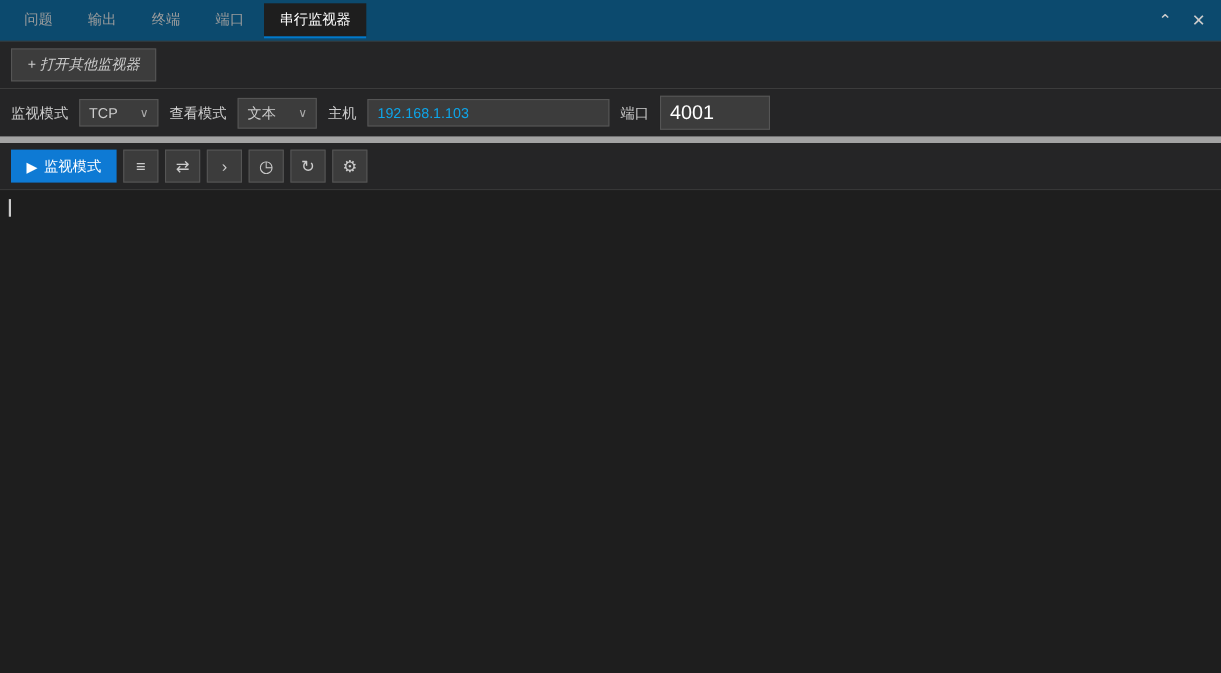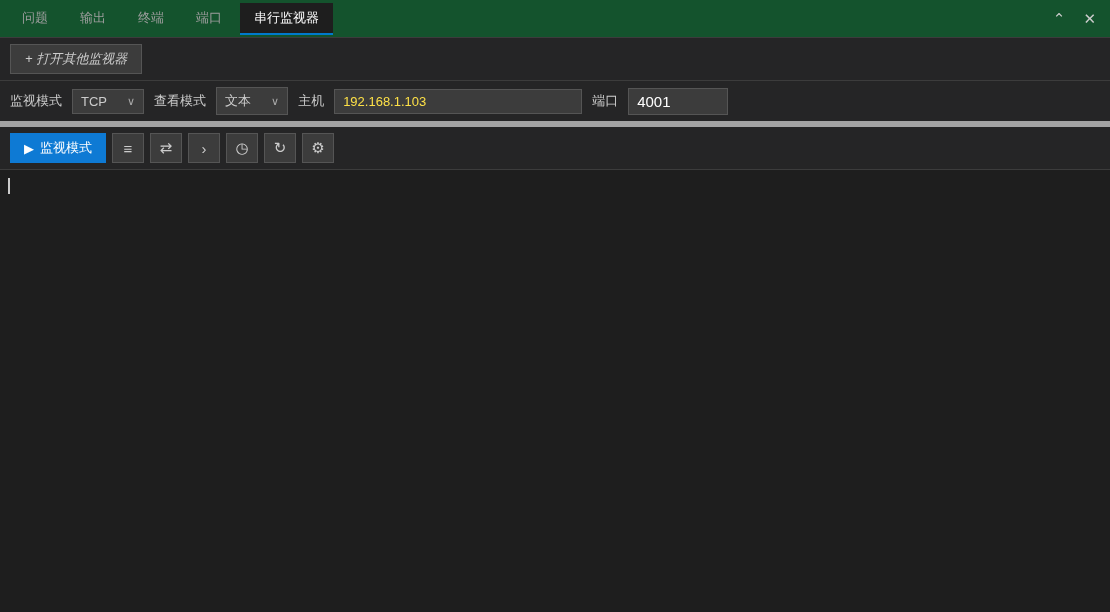--- a/index.html
+++ b/index.html
@@ -10,21 +10,21 @@
       font-size: 13px;
       width: 1110px;
       height: 612px;
       overflow: hidden;
     }
 
     
     .tab-bar {
       display: flex;
       align-items: center;
-      background: #14532d;
+      background: #0c4a6e;
       height: 38px;
       padding: 0 8px;
       border-bottom: 1px solid #3c3c3c;
       justify-content: space-between;
     }
     .tab-bar-left {
       display: flex;
       align-items: center;
       gap: 4px;
     }
@@ -97,32 +97,32 @@
       font-size: 13px;
       cursor: pointer;
       gap: 20px;
       min-width: 70px;
     }
     .dropdown .arrow { font-size: 11px; color: #aaa; }
 
     .host-input {
       background: #3c3c3c;
       border: 1px solid #555;
-      color: #fde047;
+      color: #0ea5e9;
       padding: 4px 8px;
       font-size: 13px;
-      width: 248px;
+      width: 220px;
       outline: none;
     }
     .port-input {
       background: #3c3c3c;
       border: 1px solid #555;
       color: #fff;
       padding: 4px 8px;
-      font-size: 15px;
+      font-size: 18px;
       width: 100px;
       outline: none;
     }
 
     
     .toolbar3 {
       background: #252526;
       padding: 6px 10px;
       display: flex;
       align-items: center;

